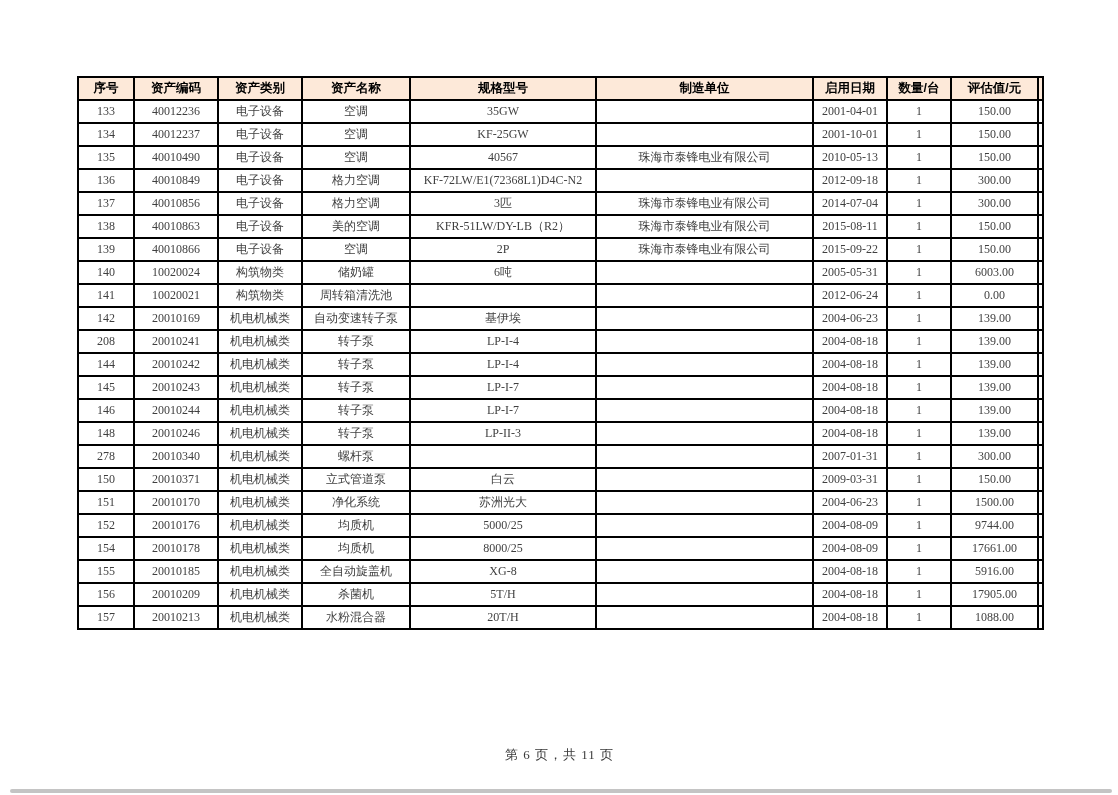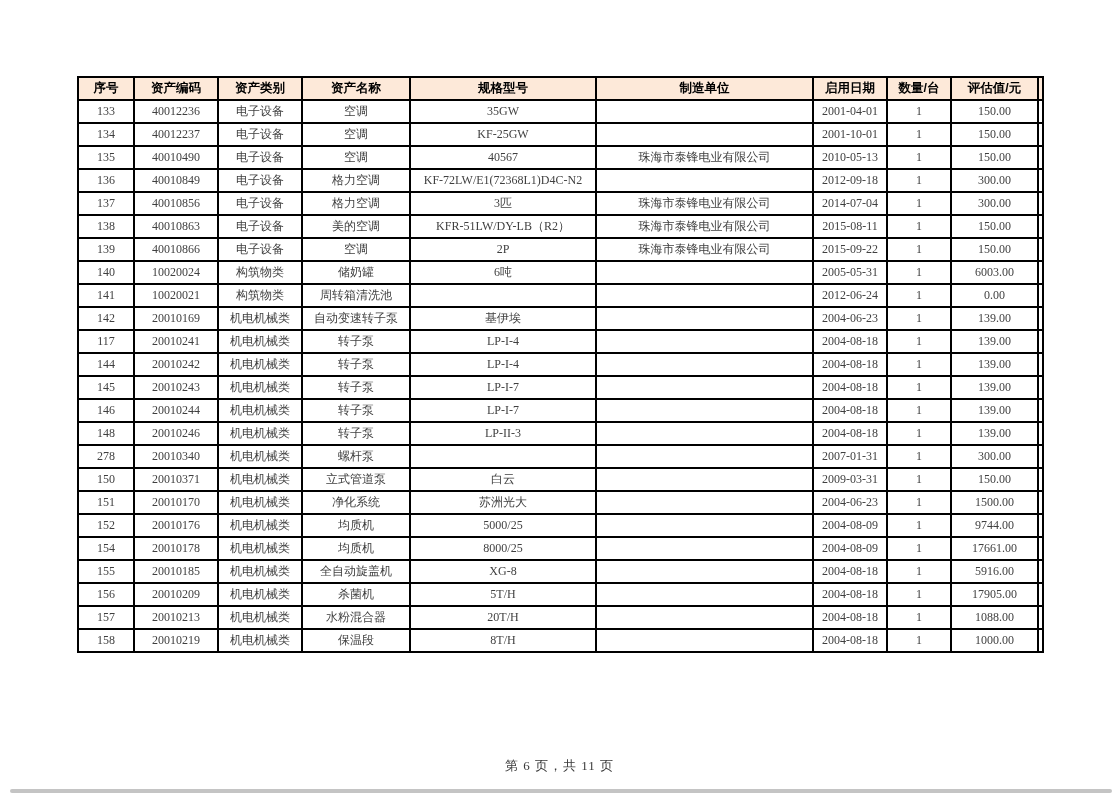--- a/index.html
+++ b/index.html
@@ -46,21 +46,20 @@
     background: #ffffff;
   }
   .page-footer {
     position: absolute;
     left: 77px; top: 746px;
     width: 965px;
     text-align: center;
     font-size: 13px;
     color: #3a3a3a;
     letter-spacing: 1px;
-    margin-top: 11px;
   }
   .window-bottom-edge {
     position: absolute;
     left: 10px; top: 789px;
     width: 1102px; height: 4px;
     background: #c4c4c4;
     border-radius: 3px;
   }
 </style>
 </head>
@@ -210,21 +209,21 @@
           <td>机电机械类</td>
           <td>自动变速转子泵</td>
           <td>基伊埃</td>
           <td></td>
           <td>2004-06-23</td>
           <td>1</td>
           <td>139.00</td>
           <td></td>
         </tr>
         <tr>
-          <td>117</td>
+          <td>208</td>
           <td>20010241</td>
           <td>机电机械类</td>
           <td>转子泵</td>
           <td>LP-I-4</td>
           <td></td>
           <td>2004-08-18</td>
           <td>1</td>
           <td>139.00</td>
           <td></td>
         </tr>
@@ -365,32 +364,20 @@
           <td>20010213</td>
           <td>机电机械类</td>
           <td>水粉混合器</td>
           <td>20T/H</td>
           <td></td>
           <td>2004-08-18</td>
           <td>1</td>
           <td>1088.00</td>
           <td></td>
         </tr>
-        <tr>
-          <td>158</td>
-          <td>20010219</td>
-          <td>机电机械类</td>
-          <td>保温段</td>
-          <td>8T/H</td>
-          <td></td>
-          <td>2004-08-18</td>
-          <td>1</td>
-          <td>1000.00</td>
-          <td></td>
-        </tr>
       </tbody>
   </table>
 
   <div class="page-footer">第 6 页，共 11 页</div>
 
   <div class="window-bottom-edge"></div>
 
 </div>
 
 </body></html>

